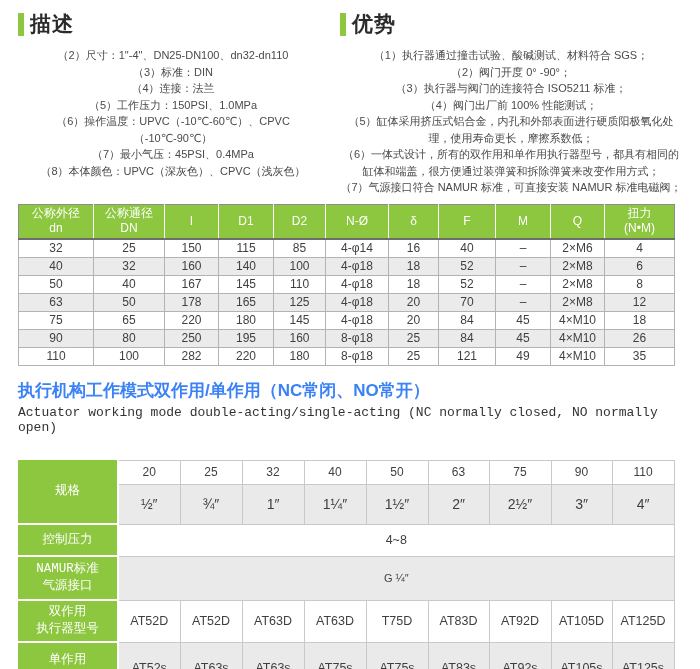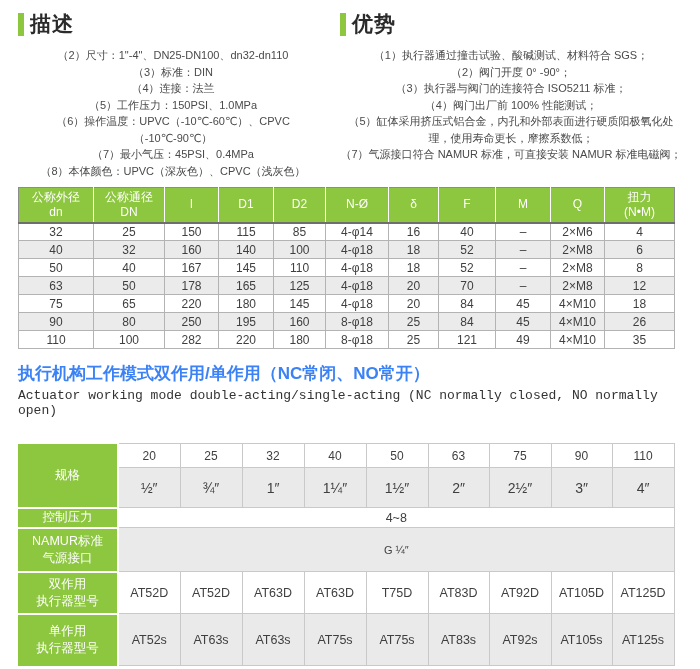--- a/index.html
+++ b/index.html
@@ -40,32 +40,32 @@
   
   .mode-title { margin:13px 0 3px 0; font-size:17px; font-weight:bold; color:#3b82f6; }
   .mode-subtitle { font-size:13px; color:#333;font-family:Liberation Mono, monospace; }
 
   
   .t2 { width:656px; margin-top:25px; }
   .t2 th {
     background:#8dc63f; color:#fff; font-weight:normal; font-size:12.5px;
     line-height:1.35; text-align:center; vertical-align:middle; padding:0;
     border-top:2px solid #fff; border-right:2px solid #fff;
-    border-left:none; border-bottom:none;
+    border-left:none; border-bottom:none;font-family:Liberation Mono, monospace;
   }
   .t2 tr:first-child th { border-top:none; }
   .t2 .hl { display:block; }
   .t2 td {
     text-align:center; font-size:12.5px; color:#3f3f3f; padding:0;
     border:1px solid #c9c9c9; background:#fff;
   }
   .t2 tr.g td { background:#eaeaea; }
   .t2 .r-num  td { height:24px; font-size:12px; }
   .t2 .r-inch td { height:40px; font-size:14px; }
-  .t2 .r-cp   td { height:20px; }
+  .t2 .r-cp   td { height:32px; }
   .t2 .r-na   td { height:44px; font-size:11px; }
   .t2 .r-da   td { height:42px; }
   .t2 .r-sa   td { height:52px; }
 </style>
 </head>
 <body>
 
 <div class="page">
 
   <div class="top-section">
@@ -89,20 +89,21 @@
       <div class="sec-title">
         <span class="sec-bar"></span>
         <span class="sec-title-text">优势</span>
       </div>
       <ul class="spec-list">
         <li>（1）执行器通过撞击试验、酸碱测试、材料符合 SGS；</li>
         <li>（2）阀门开度 0° -90°；</li>
         <li>（3）执行器与阀门的连接符合 ISO5211 标准；</li>
         <li>（4）阀门出厂前 100% 性能测试；</li>
         <li>（5）缸体采用挤压式铝合金，内孔和外部表面进行硬质阳极氧化处理，使用寿命更长，摩擦系数低；</li>
+        <li>（6）一体式设计，所有的双作用和单作用执行器型号，都具有相同的缸体和端盖，很方便通过装弹簧和拆除弹簧来改变作用方式；</li>
         <li>（7）气源接口符合 NAMUR 标准，可直接安装 NAMUR 标准电磁阀；</li>
       </ul>
     </section>
   </div>
 
   <table class="t1">
     <colgroup>
       <col style="width:75px">
         <col style="width:71px">
         <col style="width:54px">

